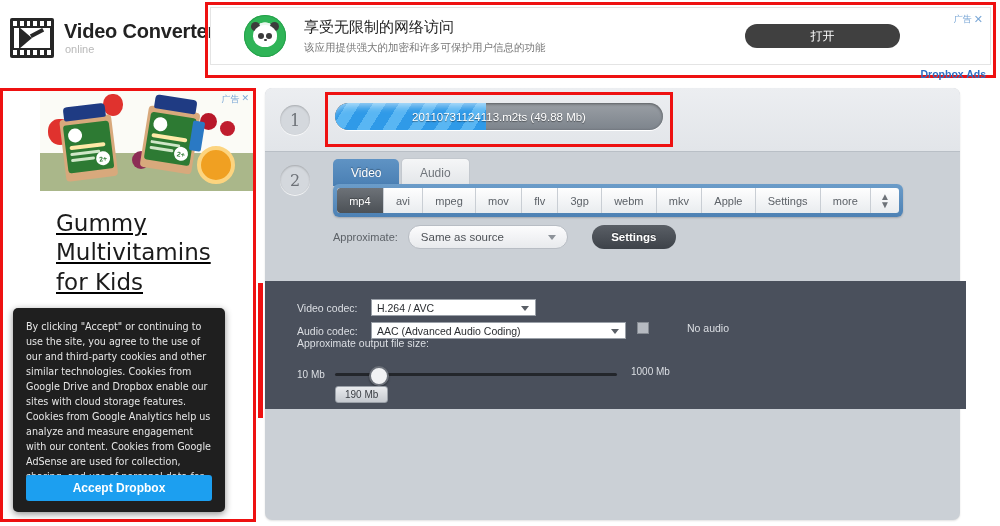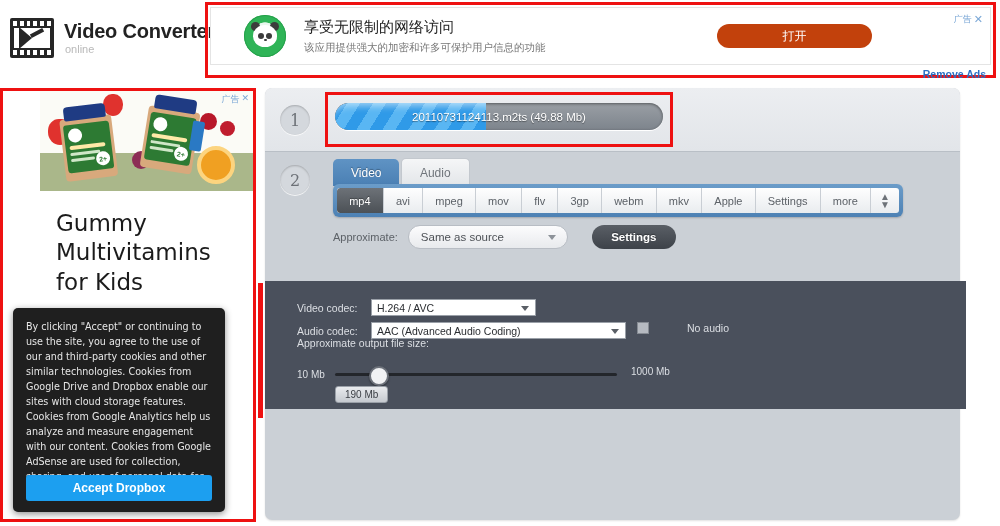--- a/index.html
+++ b/index.html
@@ -33,22 +33,22 @@
     box-shadow:0 0 0 1px #25a04a inset;}
   #panda .face{position:absolute;left:9px;top:10px;width:24px;height:22px;background:#fff;border-radius:50% 50% 48% 48%;}
   #panda .ear{position:absolute;width:9px;height:9px;background:#3c3c3c;border-radius:50%;top:7px;}
   #panda .ear.l{left:7px;} #panda .ear.r{right:7px;}
   #panda .eye{position:absolute;width:6px;height:6px;background:#3c3c3c;border-radius:50%;top:18px;}
   #panda .eye.l{left:14px;} #panda .eye.r{right:14px;}
   #panda .nose{position:absolute;left:20px;top:24px;width:3px;height:2px;background:#3c3c3c;border-radius:2px;}
   #adtext{margin-left:18px;flex:1 1 auto;}
   #ad-title{font-size:15px;color:#222;font-family:"DejaVu Sans",sans-serif;}
   #ad-desc{font-size:10.5px;color:#777;margin-top:4px;font-family:"DejaVu Sans",sans-serif;}
-  #ad-cta{width:155px;height:24px;border-radius:12px;background:#c2410c;color:#fff;font-size:12px;
-    display:flex;align-items:center;justify-content:center;margin-right:118px;flex:0 0 auto;
+  #ad-cta{width:155px;height:24px;border-radius:12px;background:#404040;color:#fff;font-size:12px;
+    display:flex;align-items:center;justify-content:center;margin-right:90px;flex:0 0 auto;
     font-family:Liberation Mono, monospace;}
   #ad-badge{position:absolute;right:7px;top:5px;font-size:9px;color:#7aa7d6;display:flex;gap:2px;align-items:center;
     font-family:"DejaVu Sans",sans-serif;}
   #ad-badge .x{color:#7aa7d6;font-size:11px;}
   #remove-ads{position:absolute;right:14px;top:68px;font-size:10.5px;color:#2b6fc4;font-weight:bold;}
 
   
   #leftad-hl{position:absolute;left:0px;top:88px;width:256px;height:434px;border:3px solid #ee1111;box-sizing:border-box;}
   #leftad{position:absolute;left:3px;top:91px;width:250px;height:428px;background:#fff;overflow:hidden;}
   #leftad-badge{position:absolute;right:4px;top:2px;font-size:9px;color:#7aa7d6;z-index:6;display:flex;gap:2px;
@@ -69,21 +69,21 @@
   #b2{left:105px;top:6px;transform:rotate(9deg);}
   #b2 .side{position:absolute;right:-6px;top:20px;width:12px;height:30px;background:#2a79c4;border-radius:2px;}
   .fruit{position:absolute;border-radius:50%;}
   #f-straw1{left:8px;top:28px;width:24px;height:26px;background:#e0322e;border-radius:45% 45% 50% 50%;}
   #f-straw2{left:63px;top:3px;width:20px;height:22px;background:#e0322e;border-radius:45% 45% 50% 50%;}
   #f-cherry{left:160px;top:22px;width:17px;height:17px;background:#b8182a;}
   #f-cherry2{left:180px;top:30px;width:15px;height:15px;background:#c01d2e;}
   #f-orange1{left:30px;top:58px;width:30px;height:30px;background:#f0a022;border:3px solid #fcd47f;box-sizing:border-box;}
   #f-orange2{left:157px;top:55px;width:38px;height:38px;background:#f0a022;border:4px solid #fcd47f;box-sizing:border-box;}
   #f-grape{left:92px;top:60px;width:18px;height:18px;background:#8c2d55;}
-  #ad-body{position:absolute;left:37px;top:100px;width:213px;height:160px;background:#fff;padding:18px 16px 0 16px;box-sizing:border-box;}
+  #ad-body{position:absolute;left:37px;top:100px;width:213px;height:160px;background:#fff;padding:18px 16px 0 16px;box-sizing:border-box;text-decoration:underline;}
   #ad-headline{font-size:23px;line-height:1.28;color:#1b1b1b;font-family:"DejaVu Sans",sans-serif;}
 
   
   #cookie{position:absolute;left:13px;top:308px;width:212px;height:204px;background:#1f1f1f;border-radius:5px;
     box-shadow:0 2px 7px rgba(0,0,0,.45);padding:12px 13px;box-sizing:border-box;}
   #cookie-text{font-size:9.6px;line-height:1.56;color:#e6e6e6;font-family:"DejaVu Sans",sans-serif;}
   #cookie-learn{color:#e6e6e6;text-decoration:underline;}
   #accept-btn{position:absolute;left:13px;right:13px;bottom:11px;height:26px;background:#1c9ff0;border-radius:3px;
     color:#fff;font-size:12px;font-weight:bold;display:flex;align-items:center;justify-content:center;}
 
@@ -211,21 +211,21 @@
     <div id="adtext">
       <div id="ad-title">享受无限制的网络访问</div>
       <div id="ad-desc">该应用提供强大的加密和许多可保护用户信息的功能</div>
     </div>
     <div id="ad-cta">打开</div>
     <div id="ad-badge">
       <span>广告</span>
       <span class="x">✕</span>
     </div>
   </div>
-  <div id="remove-ads">Remove Ads</div>
+  <div id="remove-ads">Dropbox Ads</div>
 </div>
 
 <div id="leftad-hl"></div>
 <div id="leftad">
   <div id="leftad-badge">
     <span>广告</span>
     <span>✕</span>
   </div>
   <div id="ad-img">
     <div class="fruit" id="f-straw1"></div>

